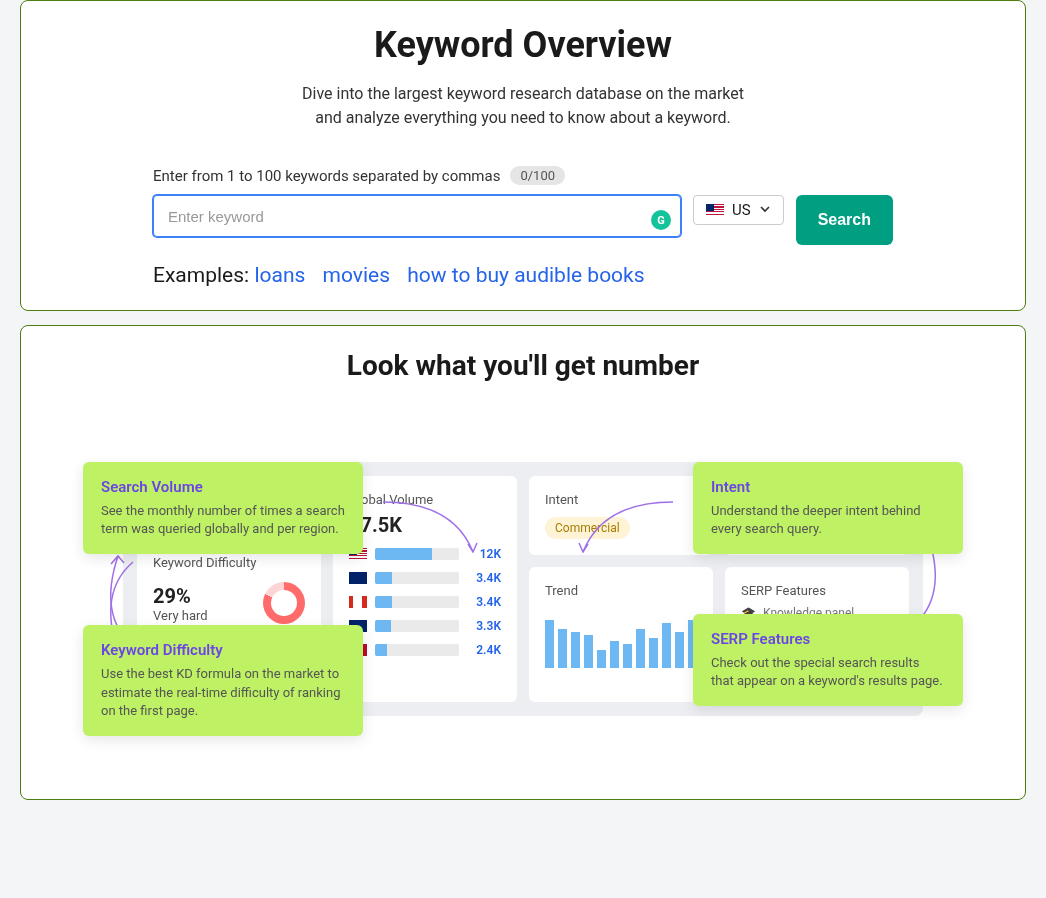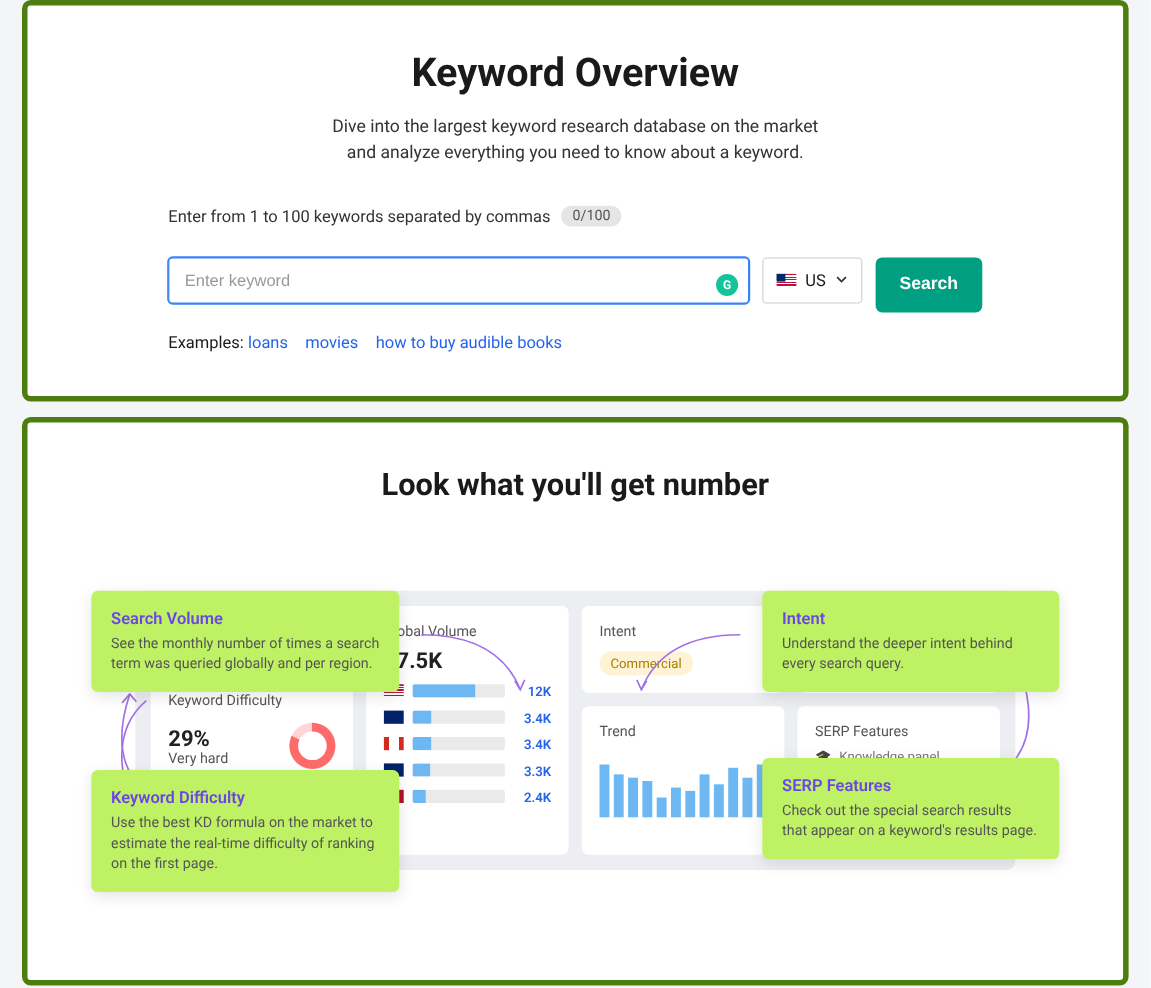--- a/index.html
+++ b/index.html
@@ -4,23 +4,23 @@
 <style>
   * { box-sizing: border-box; margin: 0; padding: 0; }
   body {
     background: #f4f5f7;
     font-family: -apple-system, BlinkMacSystemFont, "Segoe UI", Roboto, "Helvetica Neue", Arial, sans-serif;
     color: #1a1a1a;
     padding: 0 20px 20px;
   }
   .card {
     background: #fff;
-    border: 5px solid #4d7c0f;
+    border: 1px solid #4d7c0f;
     border-radius: 8px;
-    padding: 40px 30px;
+    padding: 23px 30px;
     margin-bottom: 14px;
   }
   .hero { text-align: center; }
   .hero h1 {
     font-size: 36px;
     font-weight: 700;
     margin-bottom: 16px;
   }
   .hero p.sub {
     font-size: 16px;
@@ -29,21 +29,21 @@
   }
   .search-wrap {
     max-width: 740px;
     margin: 36px auto 0;
     text-align: left;
   }
   .hint-row {
     display: flex;
     align-items: center;
     gap: 10px;
-    margin-bottom: 28px;
+    margin-bottom: 10px;
     color: #333;
     font-size: 15px;
   }
   .counter {
     background: #e5e5e5;
     border-radius: 12px;
     padding: 2px 10px;
     font-size: 13px;
     color: #555;
   }
@@ -72,21 +72,21 @@
     right: 10px;
     top: 50%;
     transform: translateY(-50%);
     width: 20px; height: 20px;
     border-radius: 50%;
     background: #15c39a;
     display: flex; align-items: center; justify-content: center;
     color: #fff; font-size: 11px; font-weight: bold;
   }
   .country-select {
-    height: 42px;
+    height: 30px;
     border: 1px solid #ccc;
     border-radius: 4px;
     background: #fff;
     padding: 0 12px;
     display: flex;
     align-items: center;
     gap: 8px;
     cursor: pointer;
     font-size: 15px;
   }
@@ -96,21 +96,21 @@
     color: #fff;
     border: none;
     border-radius: 6px;
     padding: 0 22px;
     font-size: 16px;
     font-weight: 600;
     cursor: pointer;
   }
   .examples {
     margin-top: 18px;
-    font-size: 15px;
+    font-size: 21px;
   }
   .examples a {
     color: #2563eb;
     text-decoration: none;
     margin-right: 12px;
   }
   .flag {
     display: inline-block;
     width: 18px; height: 12px;
     vertical-align: middle;
@@ -182,21 +182,21 @@
   .widget .label { color: #555; font-size: 13px; margin-bottom: 6px; }
   .widget .big { font-size: 20px; font-weight: 700; color: #222; }
   .kd-row { display:flex; align-items:center; justify-content:space-between; margin-top: 12px; }
   .donut {
     width: 42px; height: 42px; border-radius: 50%;
     background: conic-gradient(#ff6b6b 0 82%, #ffd4d4 82% 100%);
     position: relative;
   }
   .donut::after { content:""; position:absolute; inset:8px; background:#fff; border-radius:50%; }
   .skeleton { height:8px; background:#eee; border-radius:4px; margin-top:8px; }
-  .gv-row { display:flex; align-items:flex-start; gap:8px; margin-top:10px; font-size:12px; }
+  .gv-row { display:flex; align-items:center; gap:8px; margin-top:10px; font-size:12px; }
   .gv-bar { flex:1; height:12px; background:#eaeaea; border-radius:2px; position:relative; overflow:hidden; }
   .gv-fill { position:absolute; left:0; top:0; bottom:0; background:#6db8f2; }
   .gv-val { color:#2563eb; font-weight:600; width:34px; text-align:right; }
   .intent-badge {
     display:inline-block; background:#fff3d6; color:#a67c00;
     padding:4px 10px; border-radius:12px; font-size:12px; margin-top:4px;
   }
   .cpc-row { display:flex; justify-content:space-between; }
   .ads-val { color:#2563eb; font-weight:700; font-size:20px; }
   .trend-bars { display:flex; align-items:flex-end; gap:4px; height:60px; margin-top:10px; }

